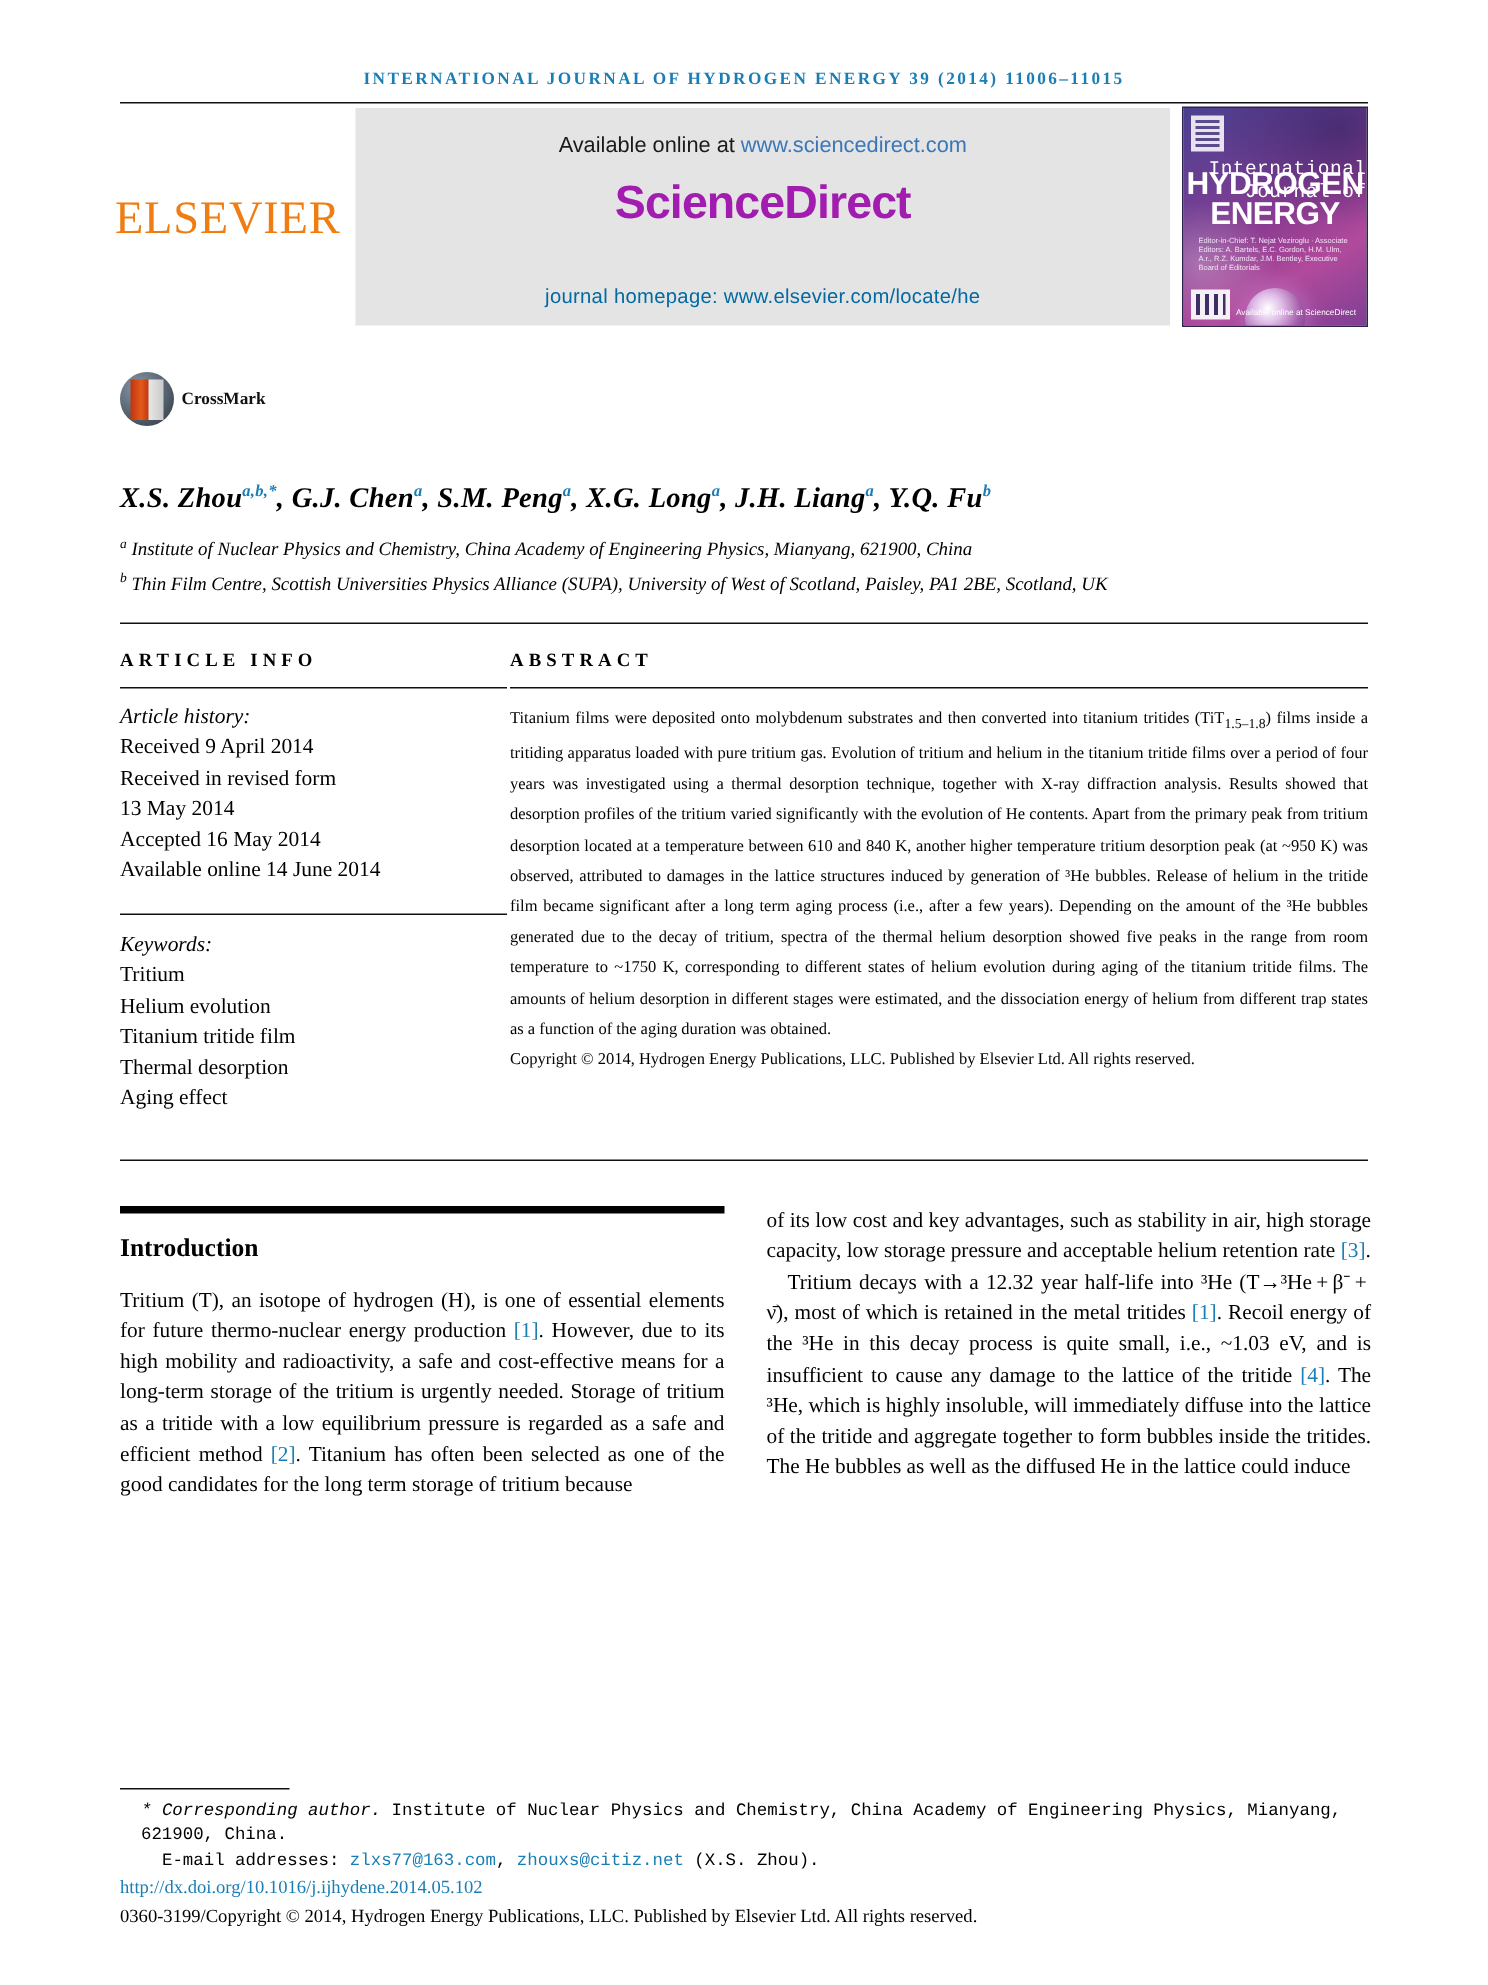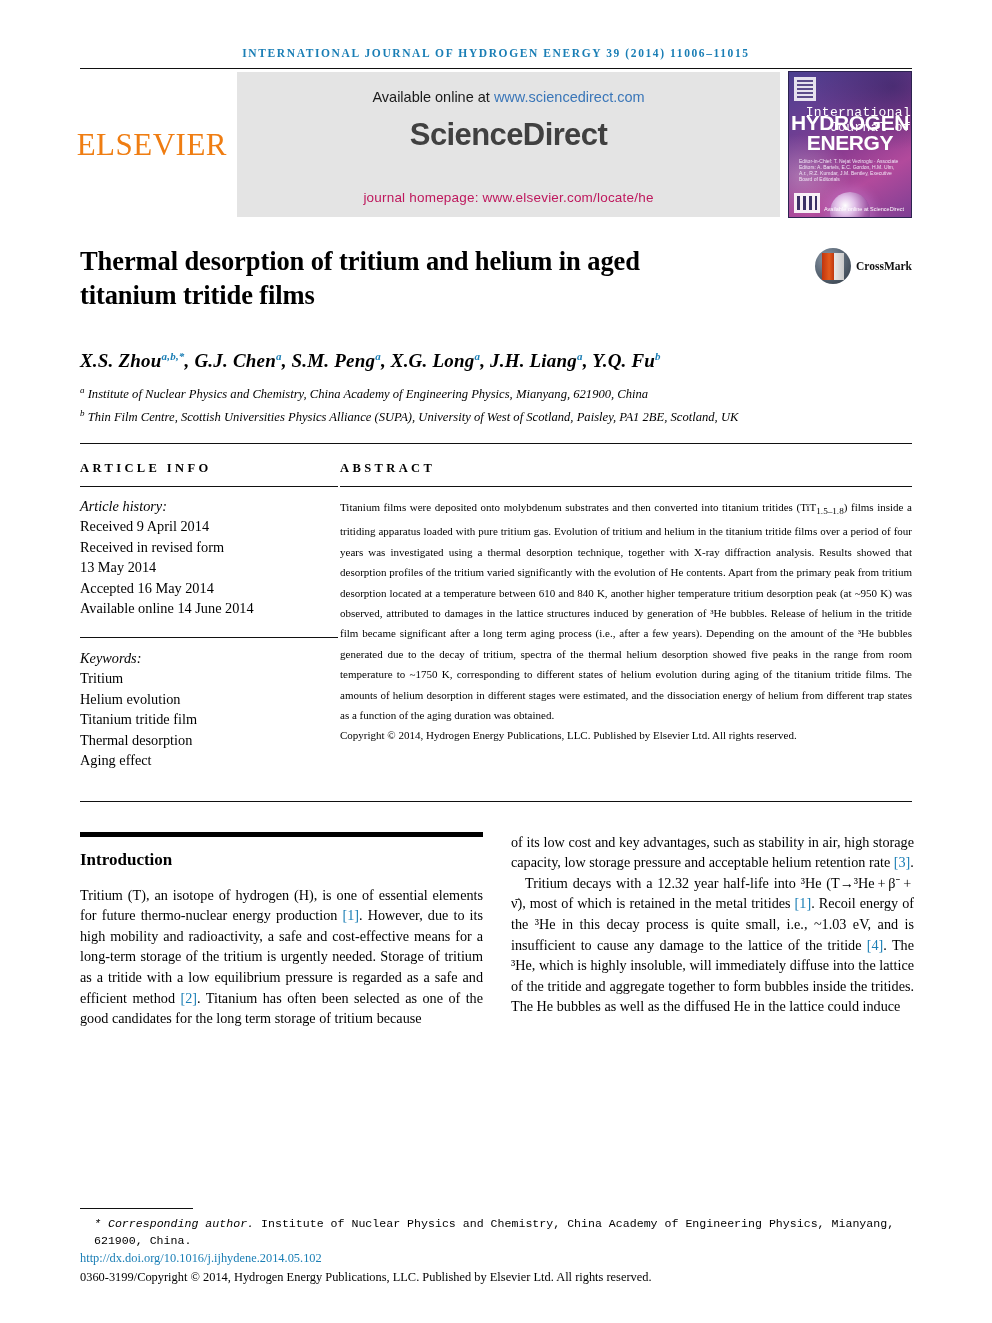--- a/index.html
+++ b/index.html
@@ -71,32 +71,32 @@
   .avail {
     font-family: "Liberation Sans", sans-serif;
     font-size: 14.5px;
     color: #1a1a1a;
   }
   .avail a { color:#3a76b8; text-decoration:none; }
   .sd-logo {
     font-family: "Liberation Sans", sans-serif;
     font-weight: bold;
     font-size: 31px;
-    color: #404040;
+    color: #a21caf;
     margin-top: 12px;
     letter-spacing: -0.6px;
   }
   .journal-home {
     position:absolute;
     bottom: 12px;
     left:0; right:0;
     text-align:center;
     font-family: "Liberation Sans", sans-serif;
     font-size: 13.5px;
-    color: #be185d;
+    color: #0369a1;
     letter-spacing: 0.2px;
   }
   .cover-box {
     width: 124px;
     flex: 0 0 124px;
     position: relative;
     background: linear-gradient(150deg,#4a3f8f 0%, #6b3f93 28%, #8d3c91 52%, #b24a9c 72%, #7e3f93 100%);
     overflow: hidden;
     border: 1px solid #2c2350;
   }
@@ -334,21 +334,20 @@
       <div class="cov-editors">Editor-in-Chief: T. Nejat Veziroglu · Associate Editors: A. Bartels, E.C. Gordon, H.M. Ulm, A.r., R.Z. Kumdar, J.M. Bentley, Executive Board of Editorials</div>
       <div class="cov-orb"></div>
       <div class="cov-foot">
         <div class="cov-ihe"></div>
         <div class="cov-sd">Available online at ScienceDirect</div>
       </div>
     </div>
   </div>
 
   <div class="title-wrap">
-    <h1 class="title">Thermal desorption of tritium and helium in aged titanium tritide films</h1>
     <div class="crossmark">
       <div class="cm-circle"></div>
       <div class="cm-word">CrossMark</div>
     </div>
   </div>
 
   <div class="authors">
     <span><span>X.S. Zhou</span><sup>a,b,*</sup></span>,
     <span><span>G.J. Chen</span><sup>a</sup></span>,
     <span><span>S.M. Peng</span><sup>a</sup></span>,
@@ -417,17 +416,20 @@
       </div>
     </div>
   </div>
 
   <div class="footer">
     <div class="foot-rule"></div>
     <div class="foot-line foot-indent">
       <span class="ital">*</span>
       <span class="ital">Corresponding author.</span><span> Institute of Nuclear Physics and Chemistry, China Academy of Engineering Physics, Mianyang, 621900, China.</span>
     </div>
+    <div class="foot-line foot-email" style="padding-left:28px">
+      <span>E-mail addresses: </span><a href="#">zlxs77@163.com</a><span>, </span><a href="#">zhouxs@citiz.net</a><span> (X.S. Zhou).</span>
+    </div>
     <a class="doi" href="#">http://dx.doi.org/10.1016/j.ijhydene.2014.05.102</a>
     <div class="issn">0360-3199/Copyright © 2014, Hydrogen Energy Publications, LLC. Published by Elsevier Ltd. All rights reserved.</div>
   </div>
 
 </div>
 
 </body></html>

